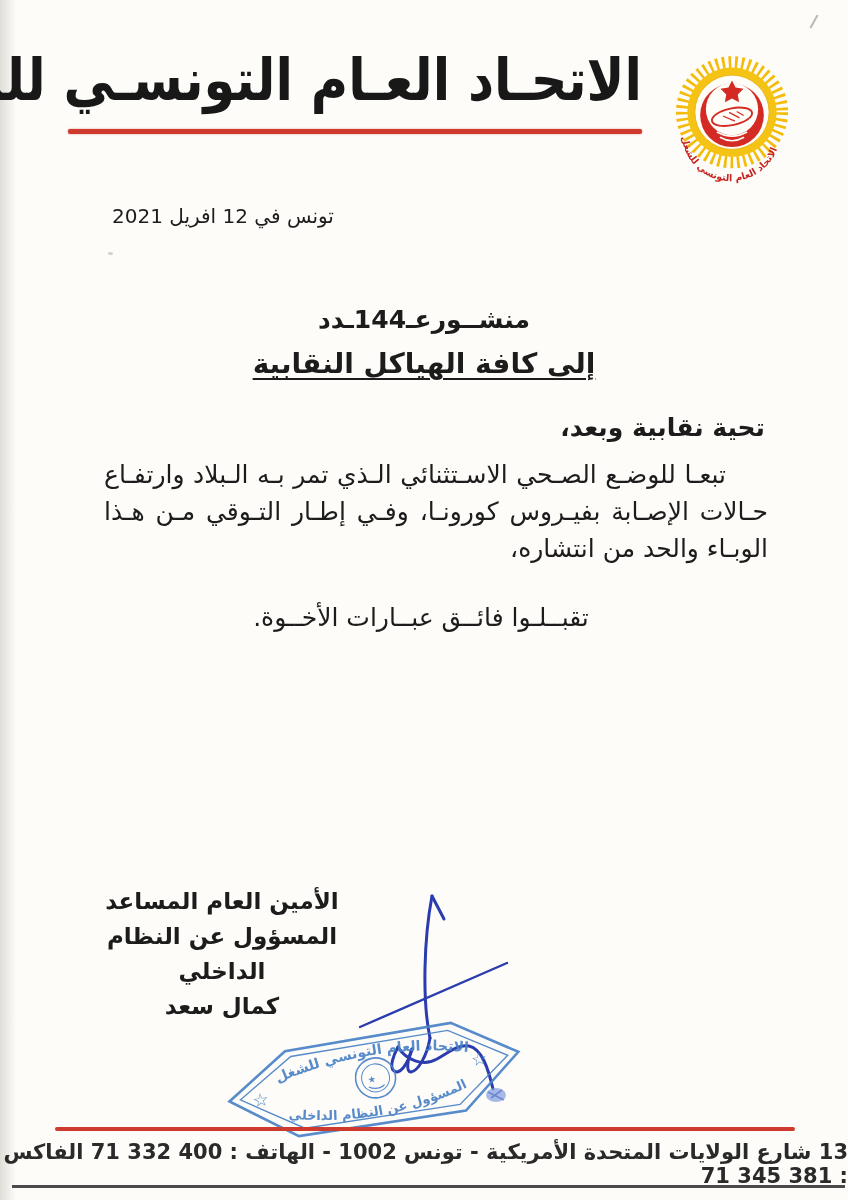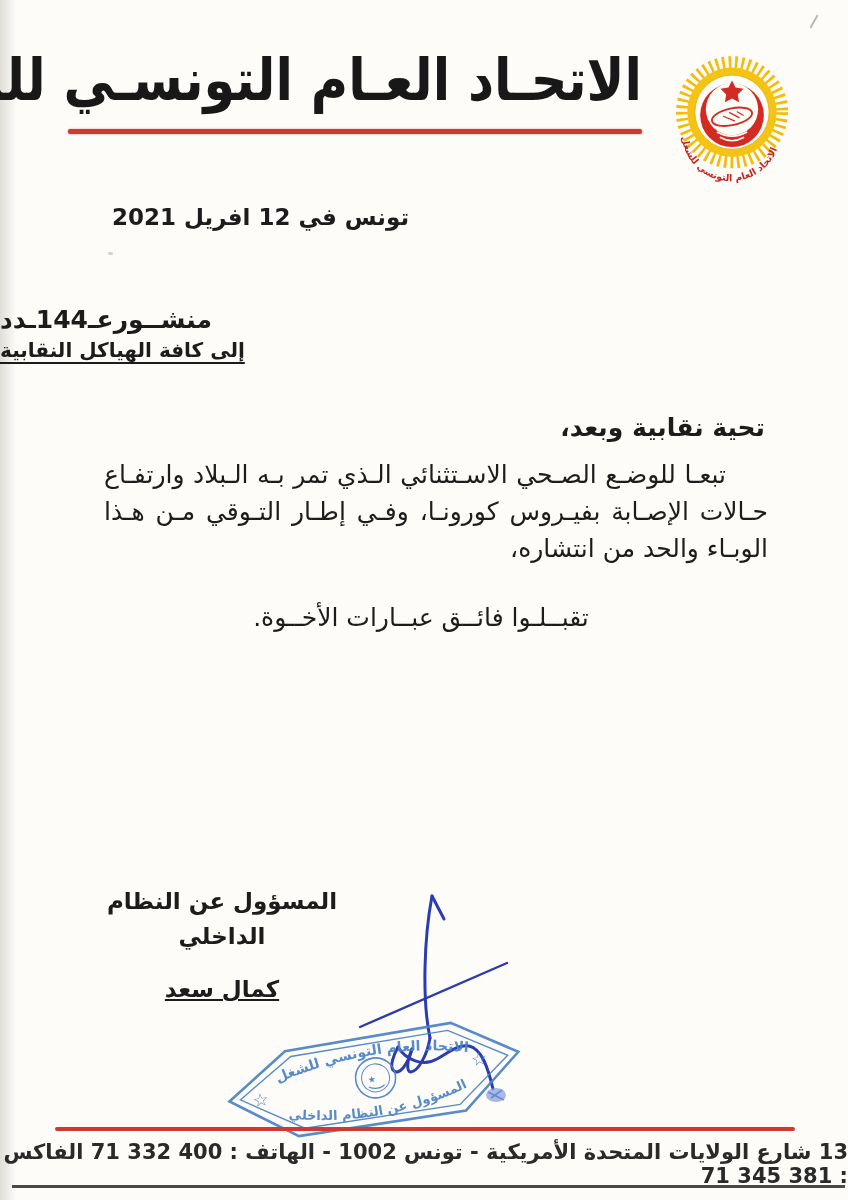--- a/index.html
+++ b/index.html
@@ -39,29 +39,29 @@
   .head-underline{
     position:absolute;left:68px;top:129px;width:574px;height:5px;
     background:#cf3a2e;border-radius:2px;
     box-shadow:0 0 2px rgba(207,58,46,.6);
   }
   .logo{position:absolute;left:656px;top:38px;width:152px;height:150px;}
 
   
   .date-line{
     position:absolute;top:204px;left:112px;
-    direction:rtl;font-size:23px;font-weight:bold;
+    direction:rtl;font-size:20px;font-weight:normal;
   }
   .subject{
     position:absolute;top:304px;left:0;right:0;
-    text-align:left;direction:rtl;font-weight:bold;line-height:1.25;
+    text-align:center;direction:rtl;font-weight:bold;line-height:1.25;
   }
   .subject-l1{font-size:25px;}
   .subject-l2{
-    font-size:20px;display:inline-block;margin-top:3px;
+    font-size:28px;display:inline-block;margin-top:11px;
     text-decoration:underline;text-decoration-thickness:2px;text-underline-offset:5px;
   }
   .greeting{
     position:absolute;top:413px;right:83px;
     direction:rtl;font-size:25px;font-weight:bold;margin-left:35px;
   }
   .body-flow{
     position:absolute;top:456px;left:88px;right:80px;
     direction:rtl;font-size:25px;line-height:37px;
     text-align:justify;text-align-last:right;
@@ -72,21 +72,21 @@
     margin-top:32px !important;text-indent:0 !important;
     text-align:right;text-align-last:center;padding-left:40px;padding-right:70px;
   }
 
   
   .sig-block{
     position:absolute;top:884px;left:96px;width:252px;
     direction:rtl;text-align:center;
     font-weight:bold;font-size:23px;line-height:35px;
   }
-  .sig-name{margin-top:18px;text-decoration:underline;}
+  .sig-name{}
   .signature-svg{position:absolute;left:346px;top:886px;}
   .stamp{
     position:absolute;left:218px;top:1024px;width:314px;height:114px;
     transform:rotate(-8deg);opacity:.92;
   }
 
   
   .foot-redline{
     position:absolute;left:55px;top:1127px;width:740px;height:4px;
     background:#cf3a2e;border-radius:2px;
@@ -149,20 +149,21 @@
   </div>
 
   <div class="greeting">تحية نقابية وبعد،</div>
 
   <div class="body-flow">
     <p>تبعـا للوضـع الصـحي الاسـتثنائي الـذي تمر بـه الـبلاد وارتفـاع حـالات الإصـابة بفيـروس كورونـا، وفـي إطـار التـوقي مـن هـذا الوبـاء والحد من انتشاره،</p>
     <p class="closing">تقبــلـوا فائــق عبــارات الأخــوة.</p>
   </div>
 
   <div class="sig-block">
+    <div>الأمين العام المساعد</div>
     <div>المسؤول عن النظام الداخلي</div>
     <div class="sig-name">كمال سعد</div>
   </div>
 
   <svg class="signature-svg" width="178" height="228" viewBox="0 0 178 228" xmlns="http://www.w3.org/2000/svg">
     <g stroke="#2b3cae" stroke-width="3" fill="none" stroke-linecap="round">
       <path d="M 86 10 L 98 33"></path>
       <path d="M 86 10 C 78 52 76 114 84 152"></path>
       <path d="M 84 152 C 81 170 72 185 65 186 C 60 186 61 175 66 163"></path>
       <path d="M 66 163 C 62 178 53 191 47 184 C 44 180 47 170 52 161"></path>

